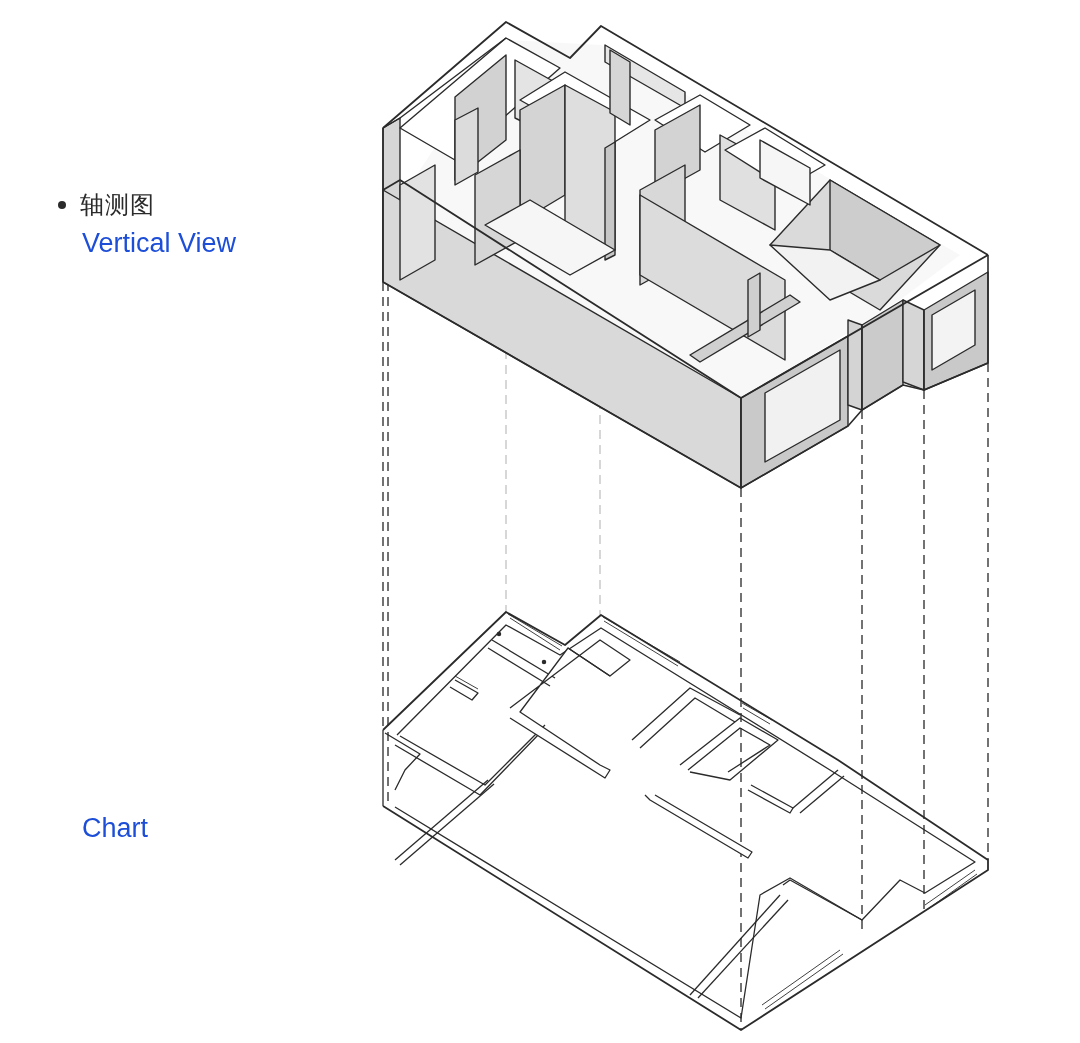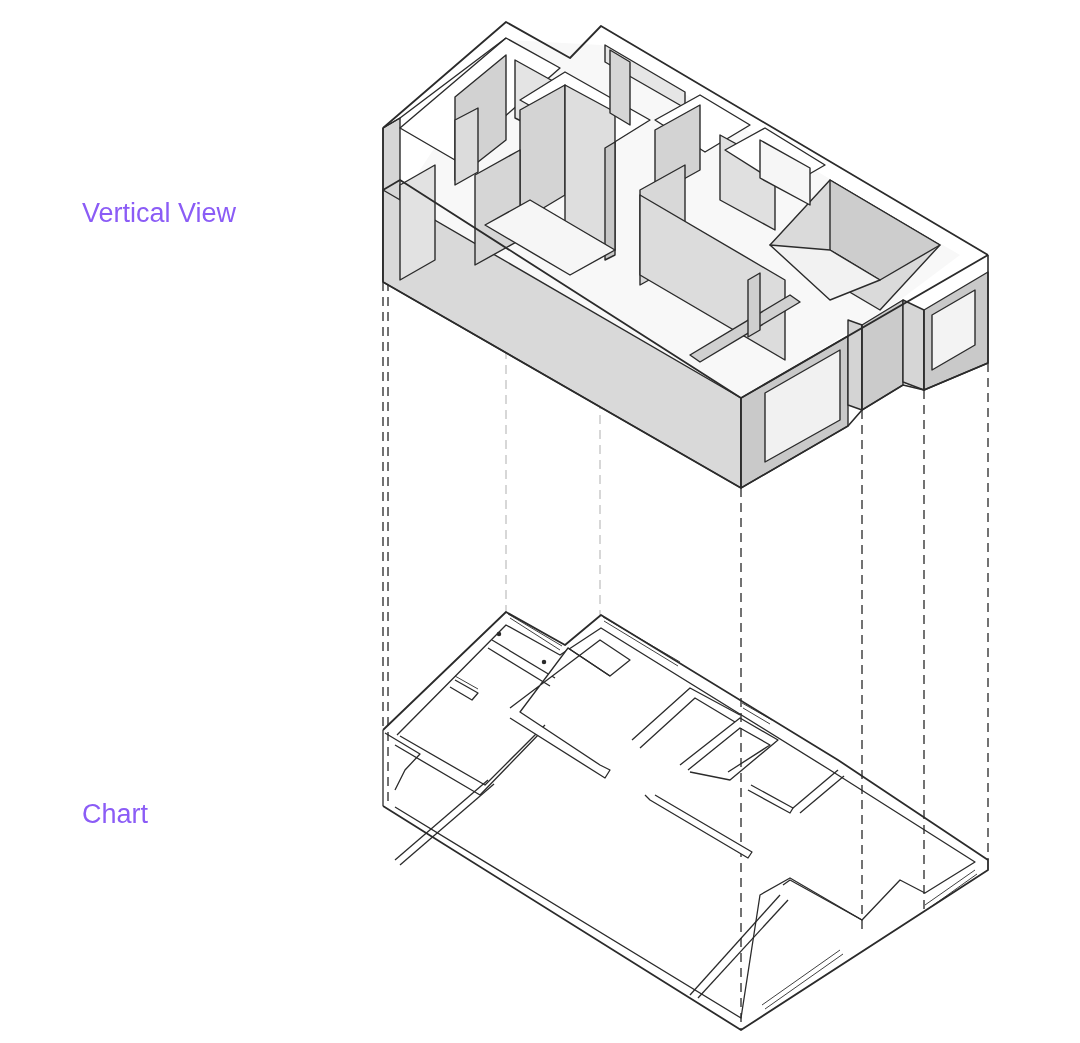--- a/index.html
+++ b/index.html
@@ -1,34 +1,38 @@
 <!DOCTYPE html>
 <html><head>
 <meta charset="utf-8">
 <style>
   html, body { margin: 0; padding: 0; background: #ffffff; }
   body { width: 1080px; height: 1043px; position: relative; overflow: hidden;
          font-family: "Liberation Sans", "DejaVu Sans", sans-serif; color: #2b2b2b; }
   .label { position: absolute; left: 58px; }
   .label .cn { font-size: 24px; line-height: 30px; display: flex; align-items: center; letter-spacing: 1px; }
   .label .bullet { display: inline-block; width: 8px; height: 8px; border-radius: 50%; background: #2b2b2b; margin-right: 14px; }
-  .label .en { font-size: 27px; line-height: 30px; margin-left: 24px; margin-top: 8px; color: #8b5cf6; }
+  .label .en { font-size: 27px; line-height: 30px; margin-left: 24px; margin-top: 8px; color: #1d4ed8; }
   #label-vertical { top: 190px; }
   #label-original { top: 795px; }
   svg#diagram { position: absolute; left: 0; top: 0; }
 </style>
 </head>
 <body>
 
 <div class="label" id="label-vertical">
+  <div class="cn">
+    <span class="bullet"></span>
+    <span>轴测图</span>
+  </div>
   <div class="en">Vertical View</div>
 </div>
 
 <div class="label" id="label-original">
-  <div class="en" style="margin-top:4px">Chart</div>
+  <div class="en" style="margin-top:18px">Chart</div>
 </div>
 
 <svg id="diagram" width="1080" height="1043" viewBox="0 0 1080 1043">
 
   <g fill="none" stroke-width="1.5" stroke-dasharray="9,6">
     <line x1="383" y1="282" x2="383" y2="730" stroke="#444"></line>
     <line x1="388" y1="282" x2="388" y2="806" stroke="#444"></line>
     <line x1="741" y1="488" x2="741" y2="1030" stroke="#444"></line>
     <line x1="862" y1="410" x2="862" y2="935" stroke="#444"></line>
     <line x1="924" y1="390" x2="924" y2="915" stroke="#444"></line>

